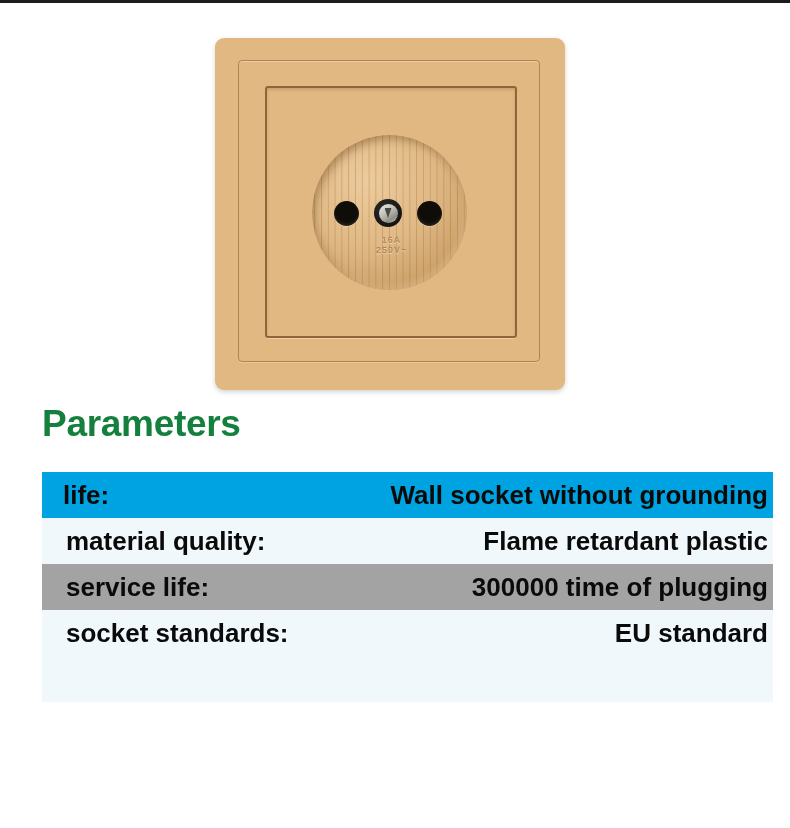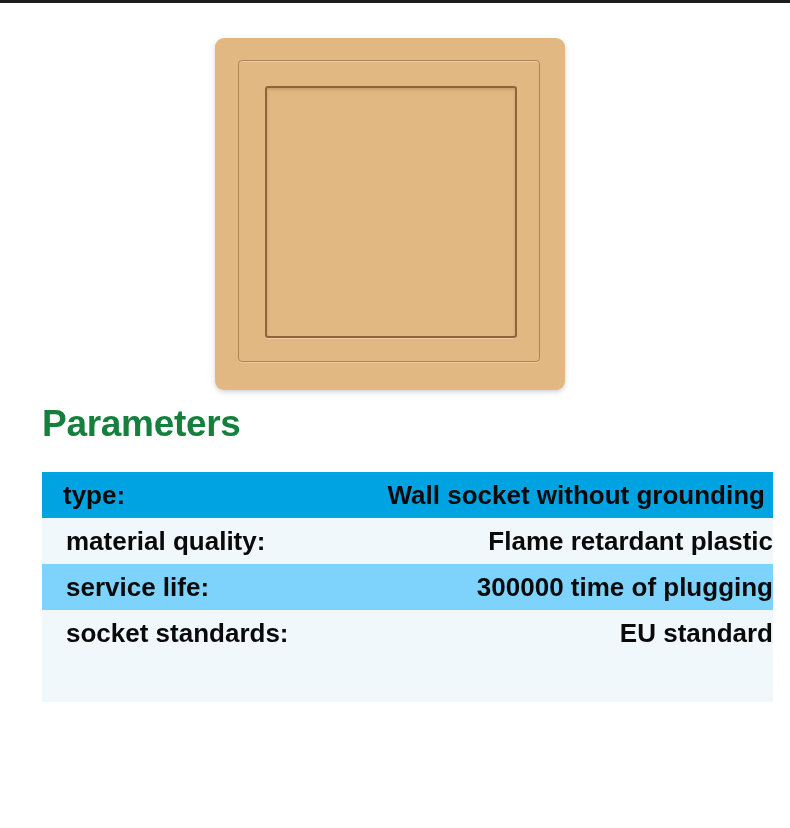--- a/index.html
+++ b/index.html
@@ -198,48 +198,58 @@
     color: #0a0a0a;
     line-height: 1;
     white-space: nowrap;
   }
   .params-table td.cell-label {
     width: 300px;
     padding-left: 24px;
   }
   .params-table td.cell-value {
     text-align: right;
+    padding-right: 5px;
   }
 
   .row-highlight { background: #00a3e2; }
   .row-highlight td.cell-label { padding-left: 21px; }
-  .row-tint  { background: #7dd3fc; }
+  .row-tint  { background: #a3a3a3; }
   .row-plain { background: #f1f8fc; }
   .row-empty { background: #f1f8fc; height: 60px; }
   .row-highlight td { width: auto; }
   .row-highlight .cell-value { padding-right: 8px; }
 </style>
 </head>
 <body>
 
 <div class="top-strip"></div>
 
 <div class="product-image-area">
   <div class="socket">
     <div class="socket-bevel"></div>
     <div class="socket-inner-plate"></div>
+    <div class="socket-well">
+      <div class="pin-hole left"></div>
+      <div class="center-screw"></div>
+      <div class="pin-hole right"></div>
+      <div class="socket-marking">
+        <div>16A</div>
+        <div>250V~</div>
+      </div>
+    </div>
   </div>
 </div>
 
 <div class="section-heading">Parameters</div>
 
 <table class="params-table">
   <tbody>
       <tr class="row-highlight">
-        <td class="cell-label">type:</td>
+        <td class="cell-label">life:</td>
         <td class="cell-value">Wall socket without grounding</td>
       </tr>
       <tr class="row-plain">
         <td class="cell-label">material quality:</td>
         <td class="cell-value">Flame retardant plastic</td>
       </tr>
       <tr class="row-tint">
         <td class="cell-label">service life:</td>
         <td class="cell-value">300000 time of plugging</td>
       </tr>

